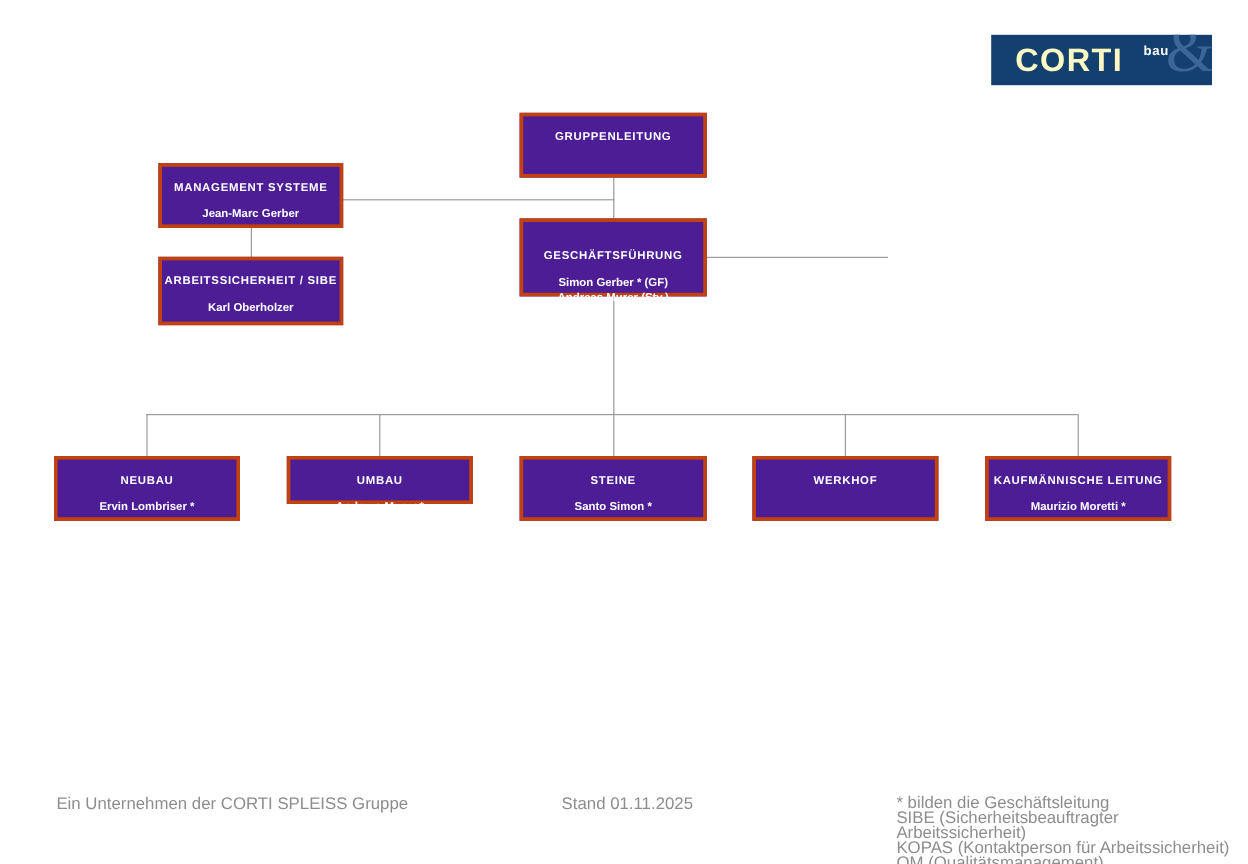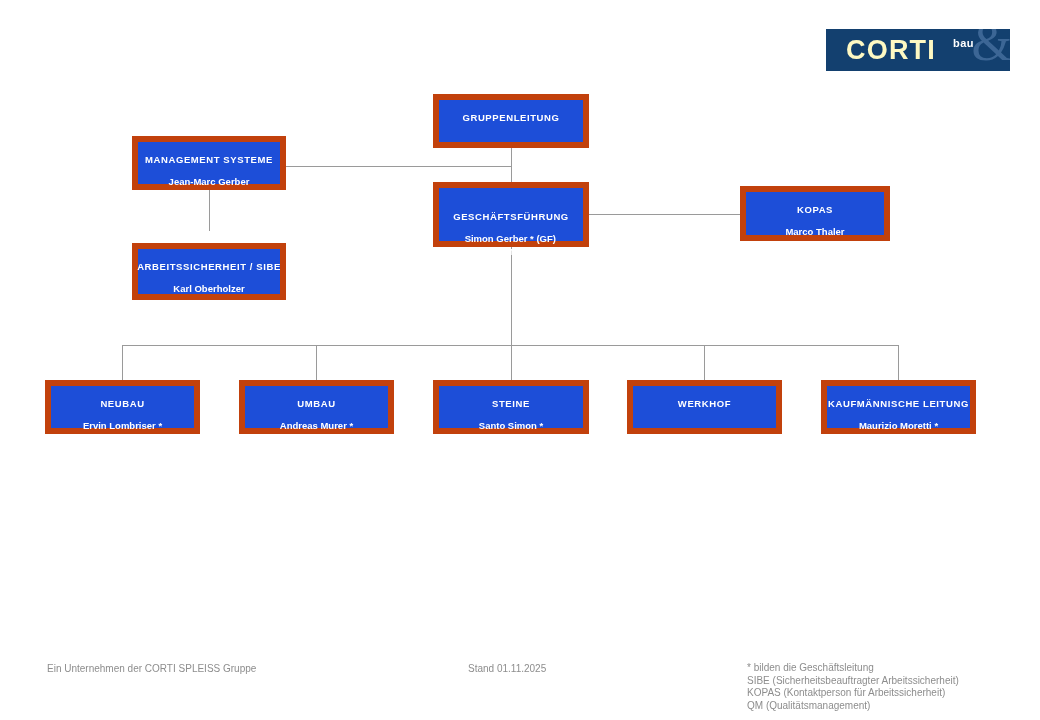--- a/index.html
+++ b/index.html
@@ -61,25 +61,25 @@
   .line {
     position: absolute;
     background: #9a9a9a;
   }
   .line.h { height: 1px; }
   .line.v { width: 1px; }
 
   
   .node {
     position: absolute;
-    background: #1d4ed8;
-    border: 6px solid #c2410c;
+    background: #4c1d95;
+    border: 3px solid #c2410c;
     box-sizing: border-box;
     color: #ffffff;
-    text-align: left;
+    text-align: center;
     display: flex;
     flex-direction: column;
     align-items: center;
     justify-content: flex-start;
   }
   .node-title {
     font-size: 9.5px;
     font-weight: bold;
     letter-spacing: 0.6px;
     line-height: 12px;
@@ -91,21 +91,21 @@
     font-weight: bold;
     line-height: 13px;
     margin-top: 9px;
     white-space: pre-line;
   }
   .node.tall .node-title { margin-top: 23px; }
 
   
   .footer-text {
     position: absolute;
-    font-size: 10px;
+    font-size: 14px;
     color: #8d8d8d;
     line-height: 12.5px;
     white-space: pre-line;
   }
   #footer-left   { left: 47px;  top: 663px; }
   #footer-center { left: 468px; top: 663px; }
   #footer-version{ left: 47px;  top: 738px; }
   #footer-legend { left: 747px; top: 662px; }
 </style>
 </head>
@@ -140,42 +140,38 @@
   <div class="node" style="left:433px; top:94px; width:156px; height:54px;">
     <div class="node-title">GRUPPENLEITUNG</div>
     <div class="node-names"></div>
   </div>
 
   <div class="node" style="left:132px; top:136px; width:154px; height:54px;">
     <div class="node-title">MANAGEMENT SYSTEME</div>
     <div class="node-names">Jean-Marc Gerber</div>
   </div>
 
-  <div class="node" style="left:132px; top:243px; width:154px; height:57px;">
+  <div class="node" style="left:132px; top:214px; width:154px; height:57px;">
     <div class="node-title">ARBEITSSICHERHEIT / SIBE</div>
     <div class="node-names">Karl Oberholzer</div>
   </div>
 
   <div class="node tall" style="left:433px; top:182px; width:156px; height:65px;">
     <div class="node-title">GESCHÄFTSFÜHRUNG</div>
     <div class="node-names">Simon Gerber * (GF)
 Andreas Murer (Stv.)</div>
   </div>
 
-  <div class="node" style="left:740px; top:186px; width:150px; height:55px;">
-    <div class="node-title">KOPAS</div>
-    <div class="node-names">Marco Thaler</div>
-  </div>
 
   <div class="node" style="left:45px; top:380px; width:155px; height:54px;">
     <div class="node-title">NEUBAU</div>
     <div class="node-names">Ervin Lombriser *</div>
   </div>
 
-  <div class="node" style="left:239px; top:380px; width:155px; height:54px;">
+  <div class="node" style="left:239px; top:380px; width:155px; height:40px;">
     <div class="node-title">UMBAU</div>
     <div class="node-names">Andreas Murer *</div>
   </div>
 
   <div class="node" style="left:433px; top:380px; width:156px; height:54px;">
     <div class="node-title">STEINE</div>
     <div class="node-names">Santo Simon *</div>
   </div>
 
   <div class="node" style="left:627px; top:380px; width:155px; height:54px;gap:36px;">

